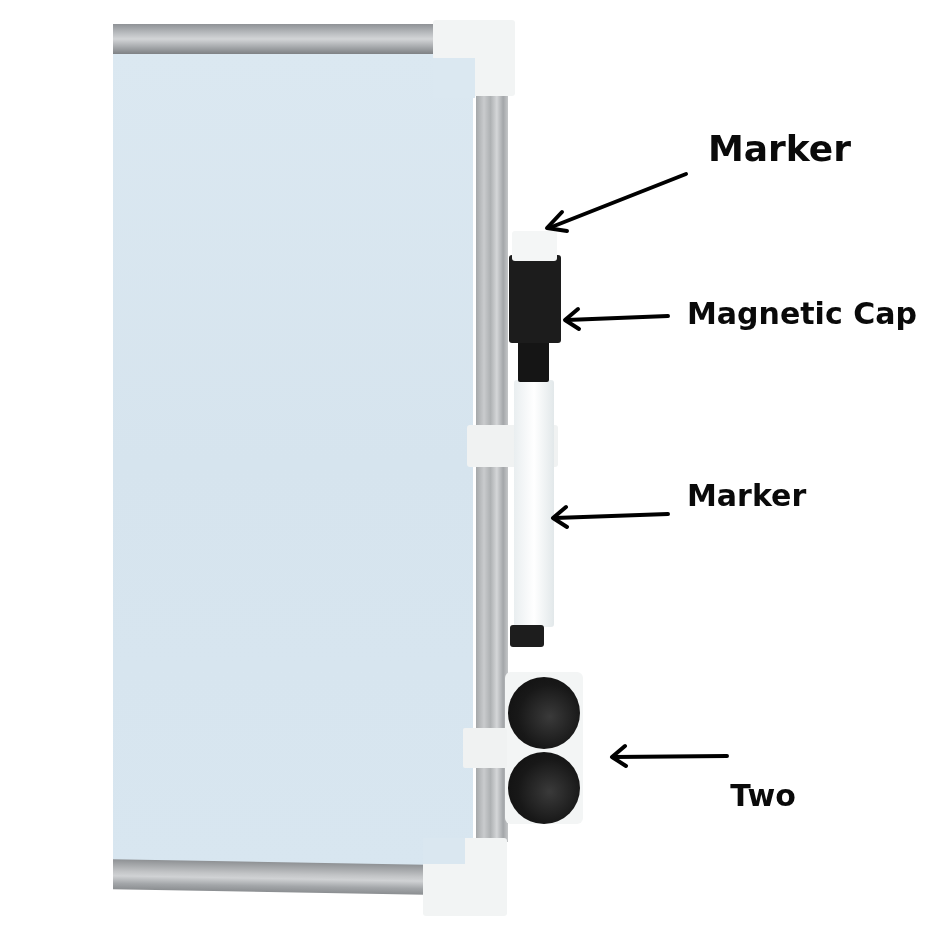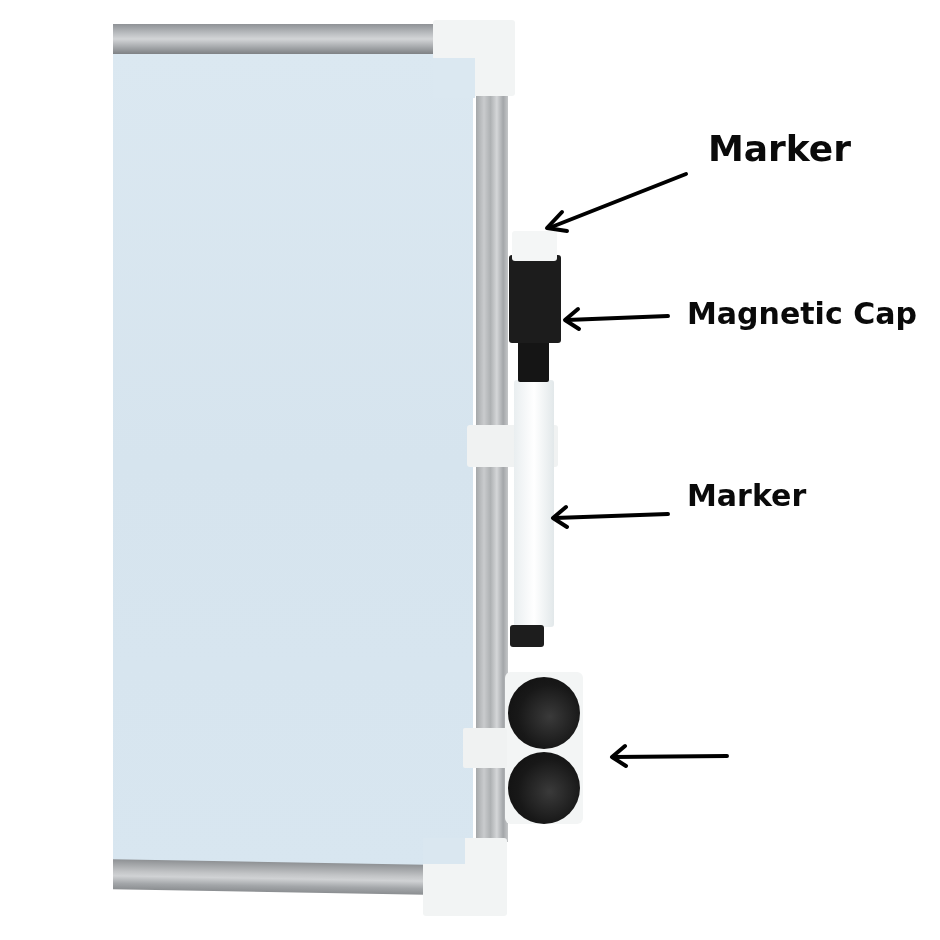--- a/index.html
+++ b/index.html
@@ -78,13 +78,14 @@
       <line x1="727" y1="756" x2="614" y2="757"></line>
       <polyline points="625,746 612,757 626,766"></polyline>
     </g>
   </g>
 </svg>
 
 <div class="abs label lbl-duster">Marker</div>
 <div class="abs label lbl-cap">Magnetic Cap</div>
 <div class="abs label lbl-marker">Marker</div>
 <div class="abs label lbl-two">
+  <div>Two</div>
 </div>
 
 </body></html>

